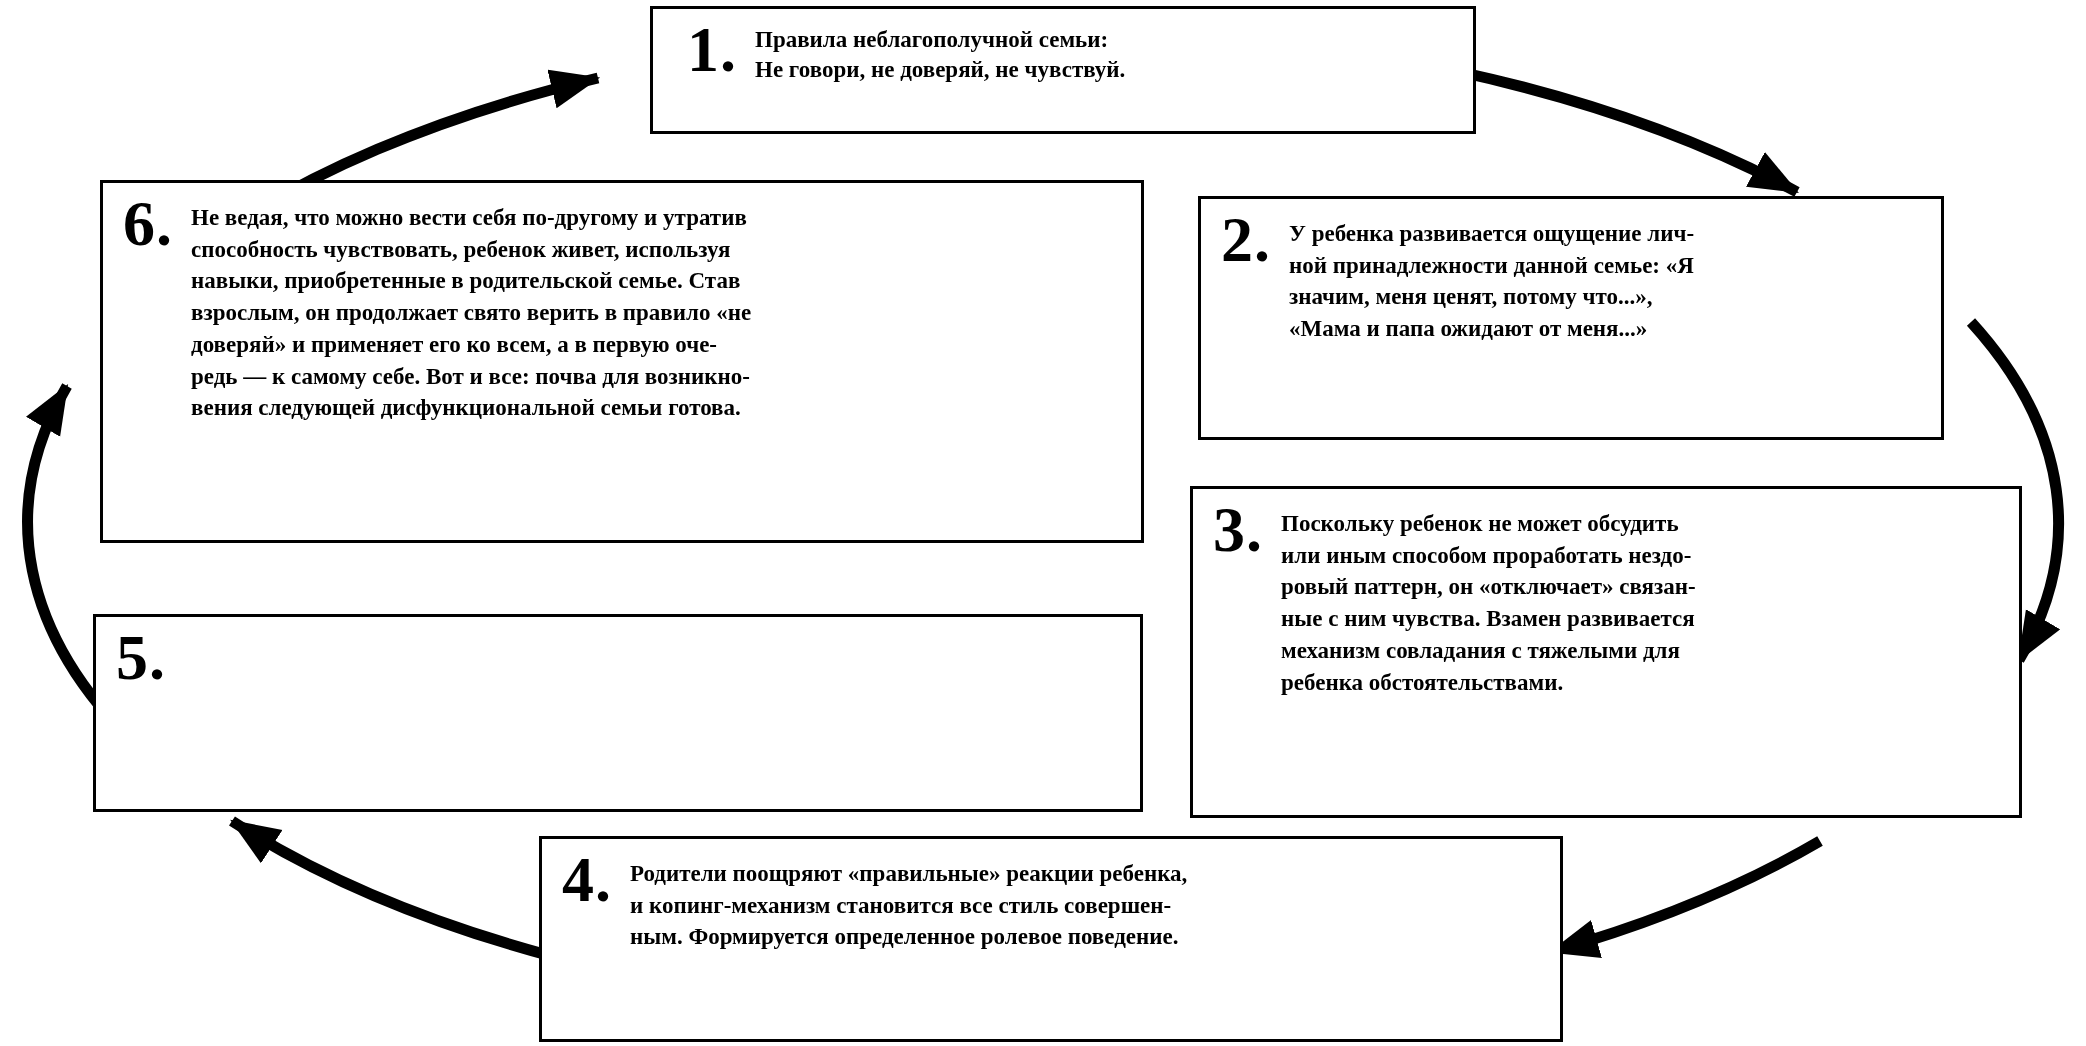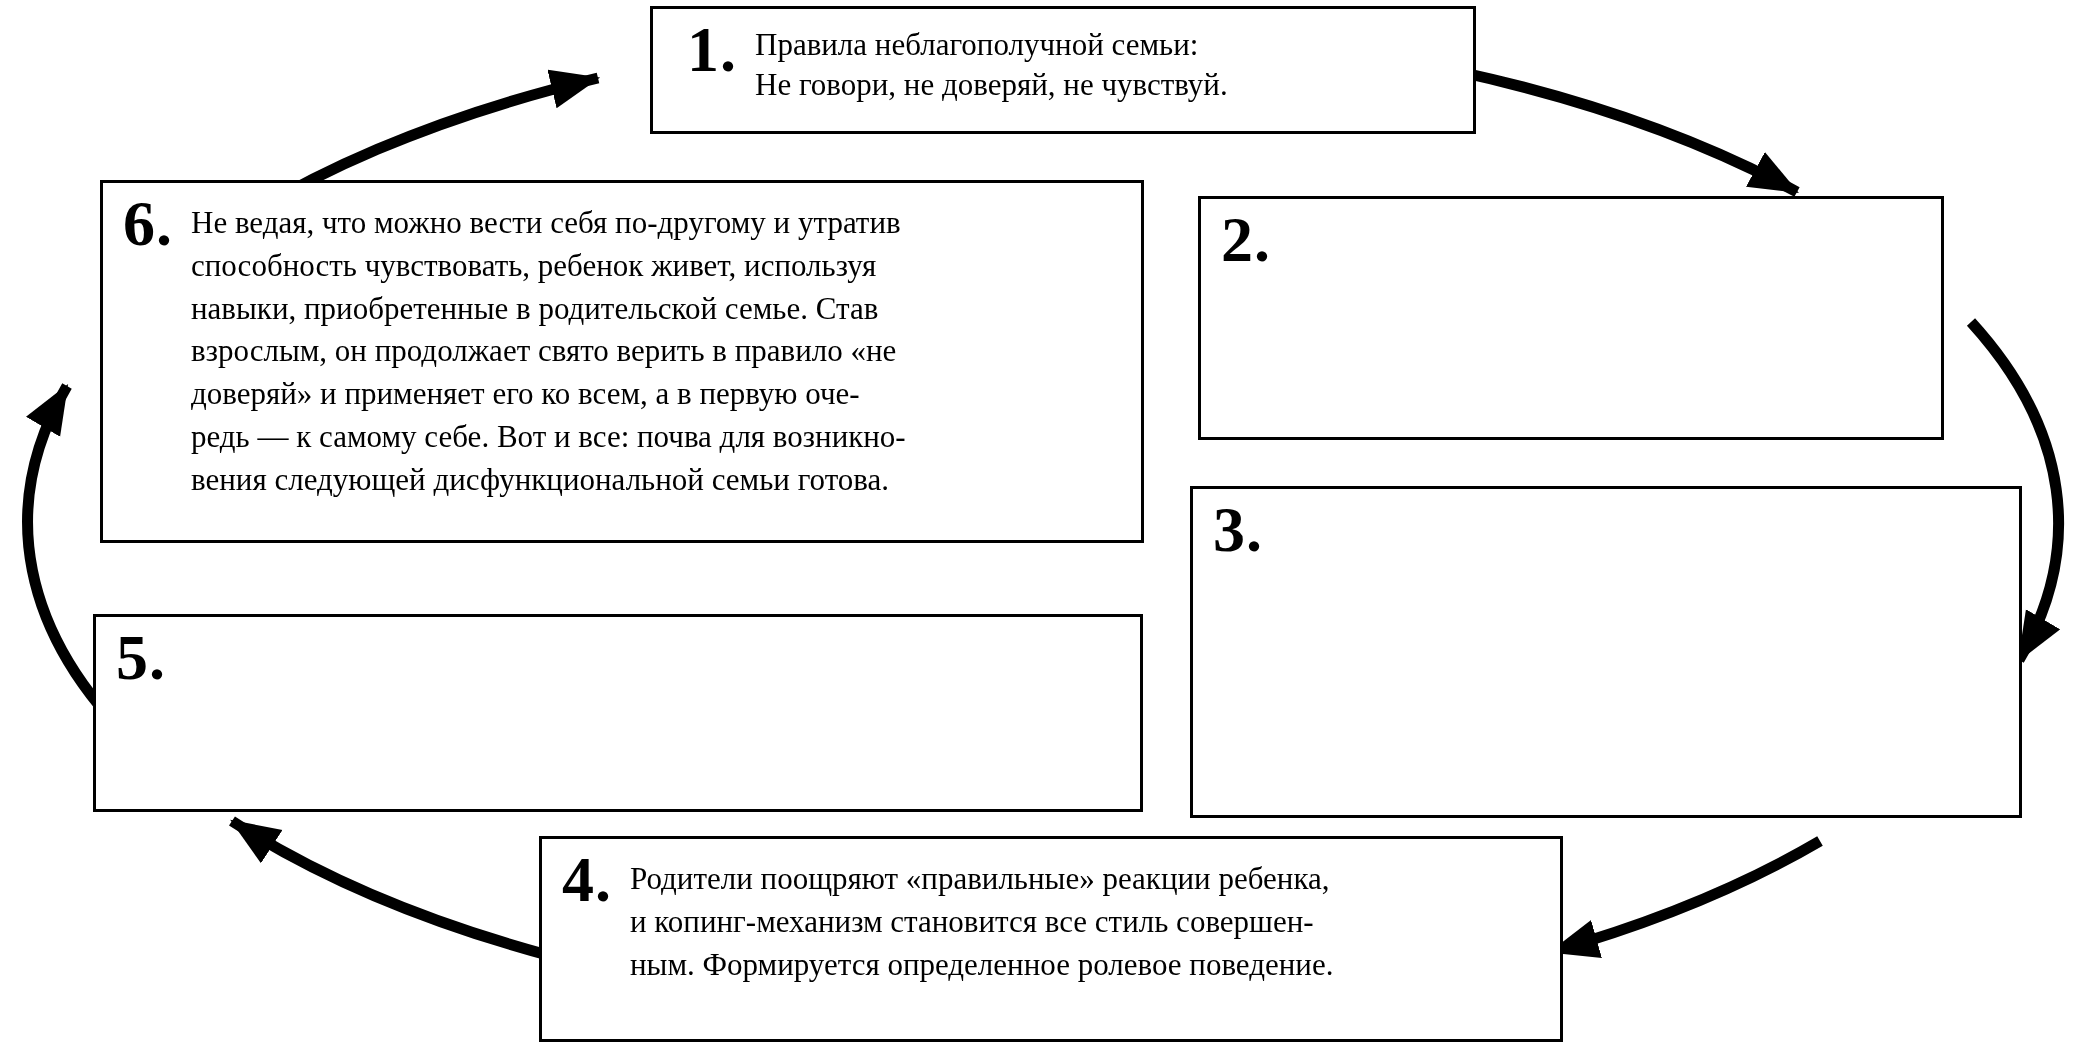--- a/index.html
+++ b/index.html
@@ -23,22 +23,22 @@
   }
   .num{
     font-weight:700;
     font-size:64px;
     line-height:.92;
     margin-right:18px;
     letter-spacing:1px;
     flex:0 0 auto;
   }
   .txt{
-    font-weight:400;
-    font-size:31px;
+    font-weight:700;
+    font-size:23px;
     line-height:1.38;
     white-space:pre-line;
     padding-top:7px;
   }
   .b1{left:650px;top:6px;width:826px;height:128px;padding-left:34px;}
   .b1 .txt{line-height:1.3;padding-top:4px;}
   .b2{left:1198px;top:196px;width:746px;height:244px;}
   .b3{left:1190px;top:486px;width:832px;height:332px;}
   .b4{left:539px;top:836px;width:1024px;height:206px;}
   .b5{left:93px;top:614px;width:1050px;height:198px;}
@@ -64,24 +64,34 @@
   </svg>
 
   <div class="box b1">
     <span class="num">1.</span>
     <div class="txt">Правила неблагополучной семьи:
 Не говори, не доверяй, не чувствуй.</div>
   </div>
 
   <div class="box b2">
     <span class="num">2.</span>
+    <div class="txt">У ребенка развивается ощущение лич-
+ной принадлежности данной семье: «Я
+значим, меня ценят, потому что...»,
+«Мама и папа ожидают от меня...»</div>
   </div>
 
   <div class="box b3">
     <span class="num">3.</span>
+    <div class="txt">Поскольку ребенок не может обсудить
+или иным способом проработать нездо-
+ровый паттерн, он «отключает» связан-
+ные с ним чувства. Взамен развивается
+механизм совладания с тяжелыми для
+ребенка обстоятельствами.</div>
   </div>
 
   <div class="box b4">
     <span class="num">4.</span>
     <div class="txt">Родители поощряют «правильные» реакции ребенка,
 и копинг-механизм становится все стиль совершен-
 ным. Формируется определенное ролевое поведение.</div>
   </div>
 
   <div class="box b5">

